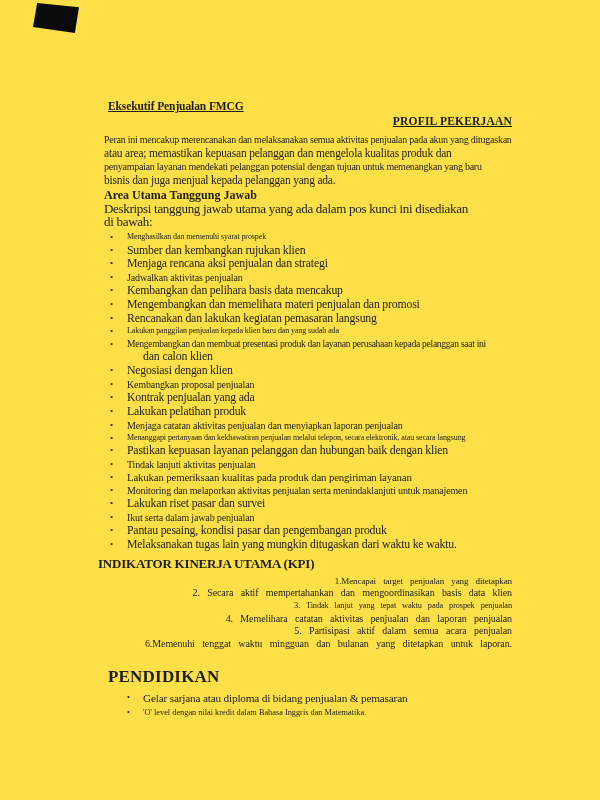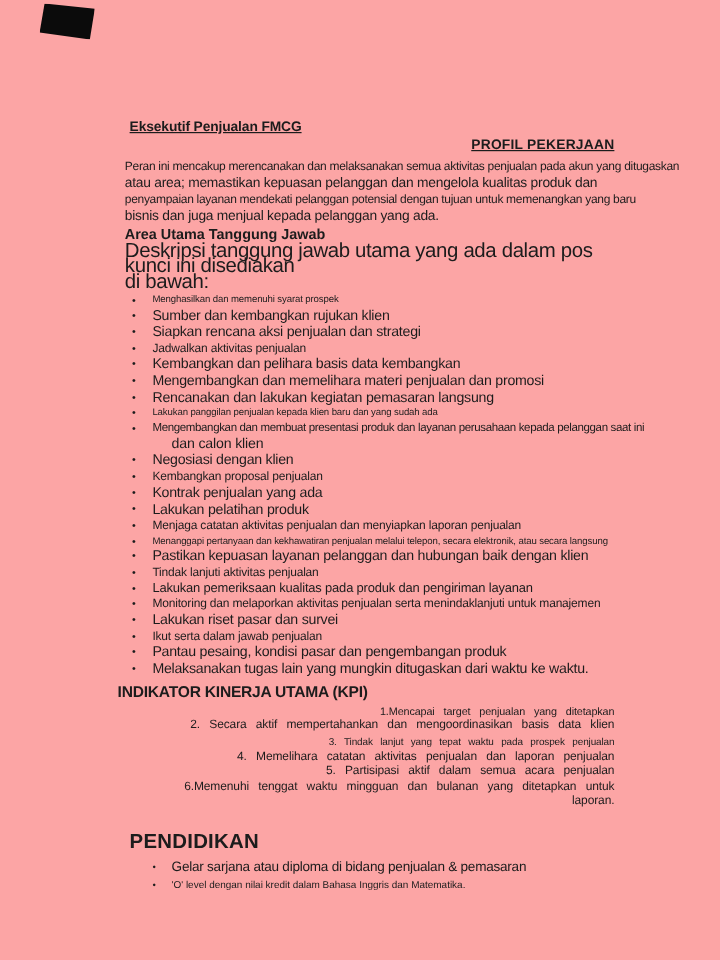--- a/index.html
+++ b/index.html
@@ -1,28 +1,28 @@
 <!DOCTYPE html>
 <html><head>
 <meta charset="utf-8">
 <style>
   html,body{margin:0;padding:0;background:#ffffff;}
-  .page{position:relative;width:600px;height:800px;background:#fca5a5;overflow:hidden;
-        font-family:Liberation Sans, sans-serif;color:#1c1c1c;}
+  .page{position:relative;width:600px;height:800px;background:#fde047;overflow:hidden;
+        font-family:Liberation Serif, serif;color:#1c1c1c;}
   .corner-mark{position:absolute;left:33px;top:3px;width:46px;height:30px;background:#0b0b0b;
         clip-path:polygon(9% 0,100% 14%,91% 100%,0 80%);}
   .content{position:absolute;top:100px;left:104px;width:408px;}
   .doc-title{font-size:11.5px;font-weight:bold;text-decoration:underline;margin:0 0 3px 4px;letter-spacing:-0.1px;}
   .doc-subtitle{text-align:right;font-size:11.5px;font-weight:bold;margin:0 0 6px 0;}
   .doc-subtitle span{text-decoration:underline;letter-spacing:0.2px;}
   .intro-line{white-space:nowrap;}
   .intro-line.m{font-size:10px;line-height:13px;letter-spacing:-0.25px;}
   .intro-line.l{font-size:11.5px;line-height:14px;letter-spacing:-0.2px;}
   .section-heading{font-size:12px;font-weight:bold;line-height:14px;margin:1px 0 0 0;}
-  .desc-line{font-size:17px;line-height:13px;letter-spacing:-0.3px;}
+  .desc-line{font-size:13px;line-height:13px;letter-spacing:-0.3px;}
   ul{list-style:none;margin:0;padding:0;}
   .resp-list{margin-top:3px;}
   .resp-item{display:flex;padding-left:6px;}
   .bullet-marker{flex:0 0 17px;width:17px;font-size:9px;}
   .resp-item.s{font-size:8px;line-height:12.5px;letter-spacing:-0.1px;}
   .resp-item.m{font-size:10px;line-height:13px;letter-spacing:-0.15px;}
   .resp-item.ml{font-size:10.8px;line-height:13.5px;letter-spacing:-0.15px;}
   .resp-item.l{font-size:11.8px;line-height:13.8px;letter-spacing:-0.2px;}
   .part-m{display:block;font-size:9.6px;letter-spacing:-0.3px;white-space:nowrap;line-height:12.5px;}
   .part-l{display:block;font-size:11.8px;line-height:13.8px;margin-left:16px;}
@@ -67,29 +67,29 @@
       <li class="resp-item s">
           <span class="bullet-marker">•</span>
           <span>Menghasilkan dan memenuhi syarat prospek</span>
         </li>
       <li class="resp-item l">
           <span class="bullet-marker">•</span>
           <span>Sumber dan kembangkan rujukan klien</span>
         </li>
       <li class="resp-item l">
           <span class="bullet-marker">•</span>
-          <span>Siapkan rencana aksi penjualan dan strategi</span>
+          <span>Menjaga rencana aksi penjualan dan strategi</span>
         </li>
       <li class="resp-item m">
           <span class="bullet-marker">•</span>
           <span>Jadwalkan aktivitas penjualan</span>
         </li>
       <li class="resp-item l">
           <span class="bullet-marker">•</span>
-          <span>Kembangkan dan pelihara basis data kembangkan</span>
+          <span>Kembangkan dan pelihara basis data mencakup</span>
         </li>
       <li class="resp-item l">
           <span class="bullet-marker">•</span>
           <span>Mengembangkan dan memelihara materi penjualan dan promosi</span>
         </li>
       <li class="resp-item l">
           <span class="bullet-marker">•</span>
           <span>Rencanakan dan lakukan kegiatan pemasaran langsung</span>
         </li>
       <li class="resp-item s">

